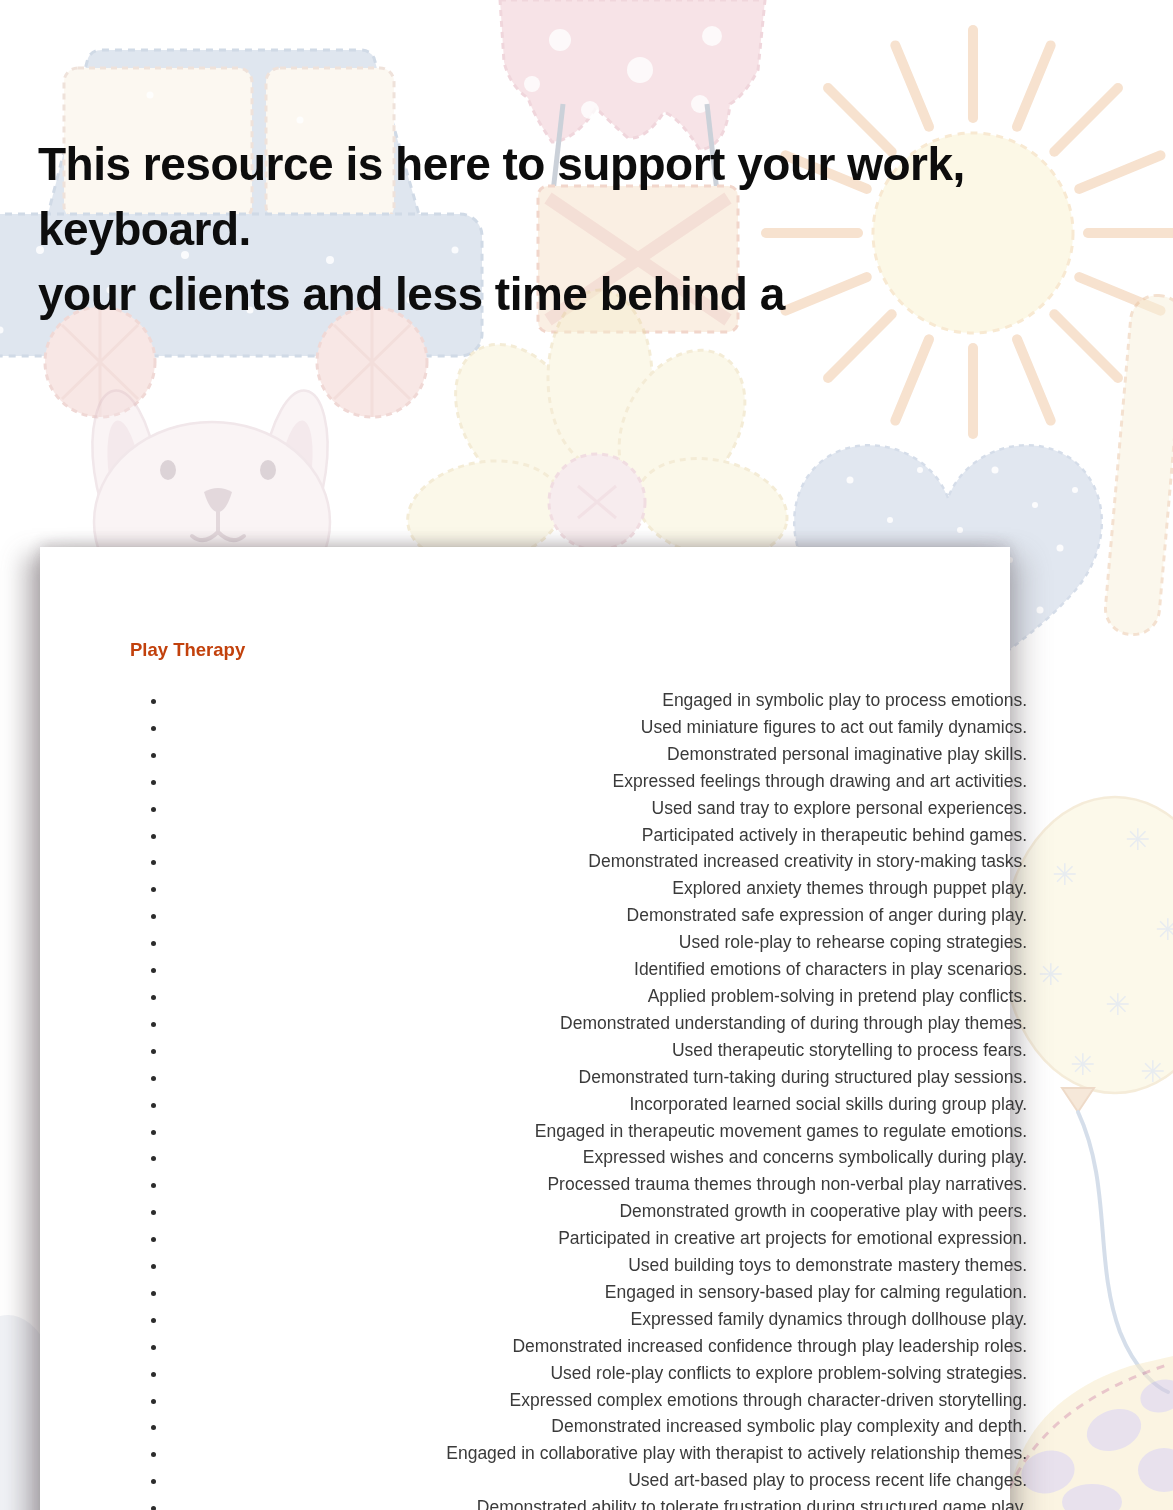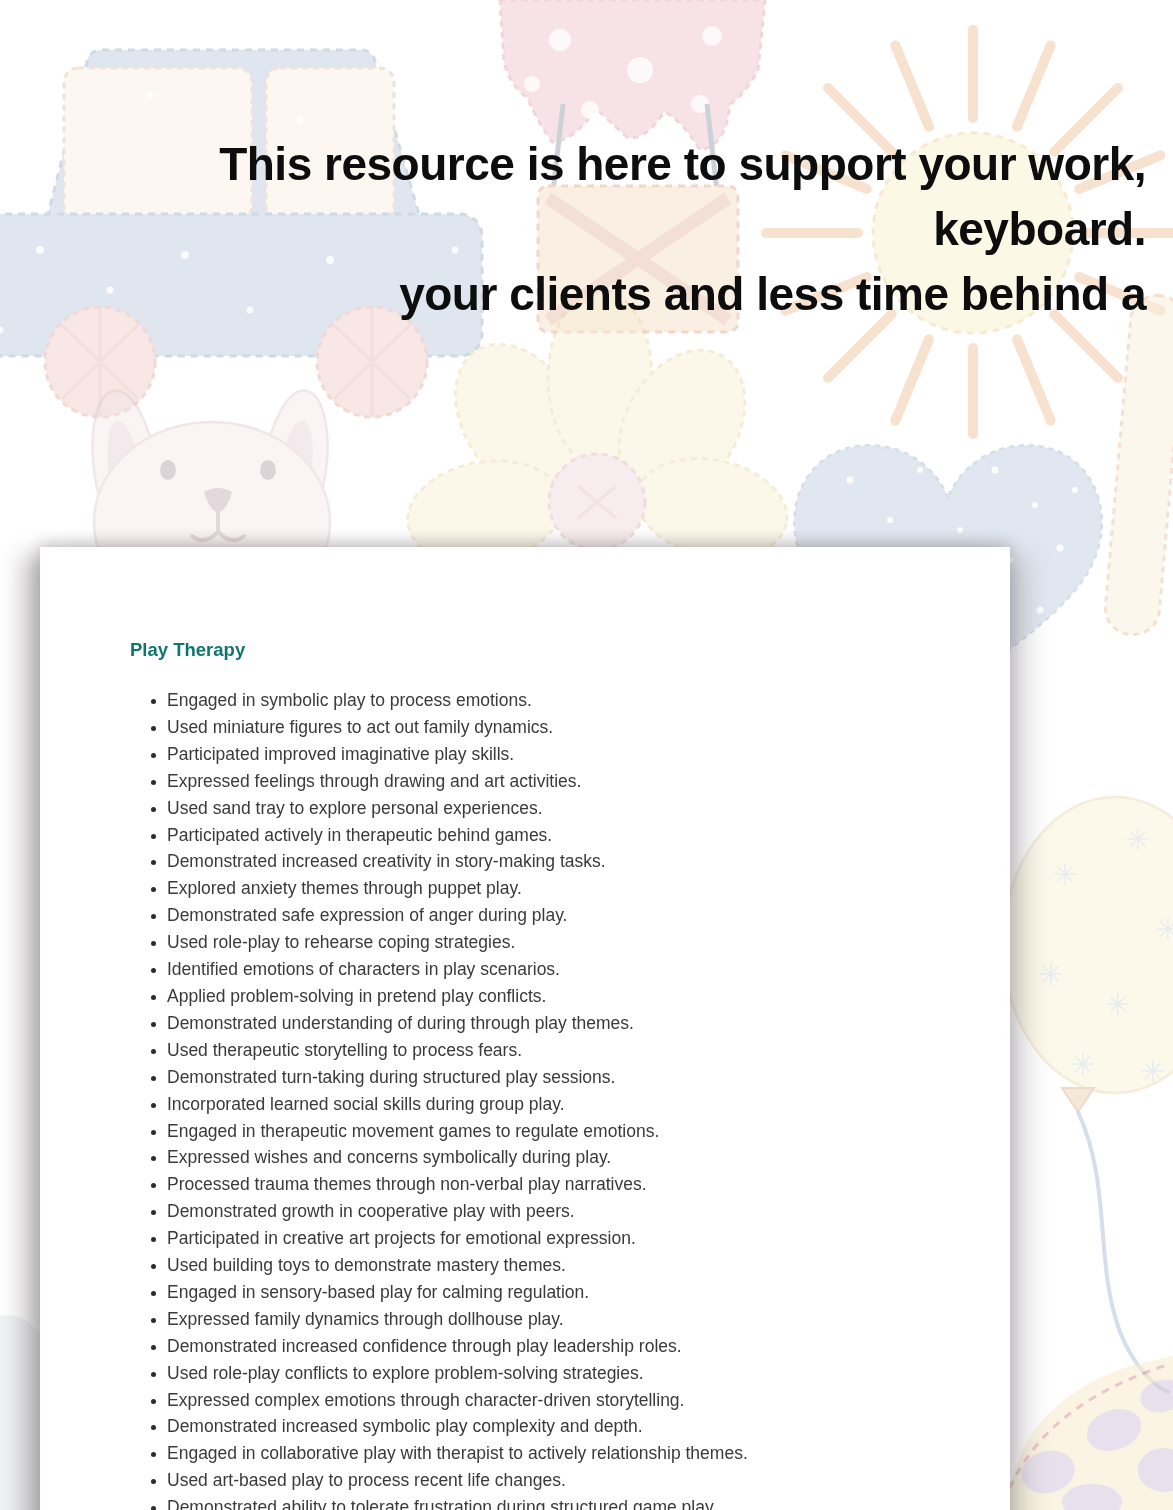--- a/index.html
+++ b/index.html
@@ -9,42 +9,43 @@
   }
   
   #bg-art{position:absolute;left:0;top:0;width:1173px;height:1510px;}
   
   .headline{
     position:absolute;left:38px;top:132px;width:1108px;
     font-family:"Liberation Sans",sans-serif;
     font-weight:700;font-size:46px;line-height:65px;
     letter-spacing:-0.5px;color:#0d0d0d;
   }
-  .headline div{white-space:nowrap;text-align:right;}
+  .headline div{white-space:nowrap;}
   
   .doc-page{
     position:absolute;left:40px;top:547px;width:970px;height:1000px;
     background:#ffffff;
     box-shadow:-16px 8px 22px rgba(104,95,101,.42),
                0 -3px 14px rgba(104,95,101,.28),
                14px 10px 26px rgba(104,95,101,.30);
   }
   .doc-title{
     position:absolute;left:90px;top:92px;margin:0;
-    font-size:18.5px;font-weight:700;color:#0f766e;
+    font-size:18.5px;font-weight:700;color:#c2410c;
     font-family:"Liberation Sans",sans-serif;
   }
   .doc-list{
     position:absolute;left:90px;top:140px;width:860px;
     margin:0;padding:0 0 0 37px;list-style:disc;
   }
   .doc-list li{
     font-size:17.5px;line-height:26.9px;color:#3a3a3a;
     white-space:nowrap;
     font-family:"Liberation Sans",sans-serif;
+    text-align:right;
   }
   .doc-list li::marker{color:#2c2c2c;font-size:15px;}
 </style>
 </head>
 <body>
 
 <div id="stage">
 
   <svg id="bg-art" viewBox="0 0 1173 1510" xmlns="http://www.w3.org/2000/svg" aria-hidden="true">
 
@@ -197,21 +198,21 @@
       <div>keyboard.</div>
       <div>your clients and less time behind a</div>
     </div>
 
   <div class="doc-page">
     <h1 class="doc-title">Play Therapy</h1>
     <ul class="doc-list">
 
     <li>Engaged in symbolic play to process emotions.</li>
         <li>Used miniature figures to act out family dynamics.</li>
-        <li>Participated improved imaginative play skills.</li>
+        <li>Demonstrated personal imaginative play skills.</li>
         <li>Expressed feelings through drawing and art activities.</li>
         <li>Used sand tray to explore personal experiences.</li>
         <li>Participated actively in therapeutic behind games.</li>
         <li>Demonstrated increased creativity in story-making tasks.</li>
         <li>Explored anxiety themes through puppet play.</li>
         <li>Demonstrated safe expression of anger during play.</li>
         <li>Used role-play to rehearse coping strategies.</li>
         <li>Identified emotions of characters in play scenarios.</li>
         <li>Applied problem-solving in pretend play conflicts.</li>
         <li>Demonstrated understanding of during through play themes.</li>

